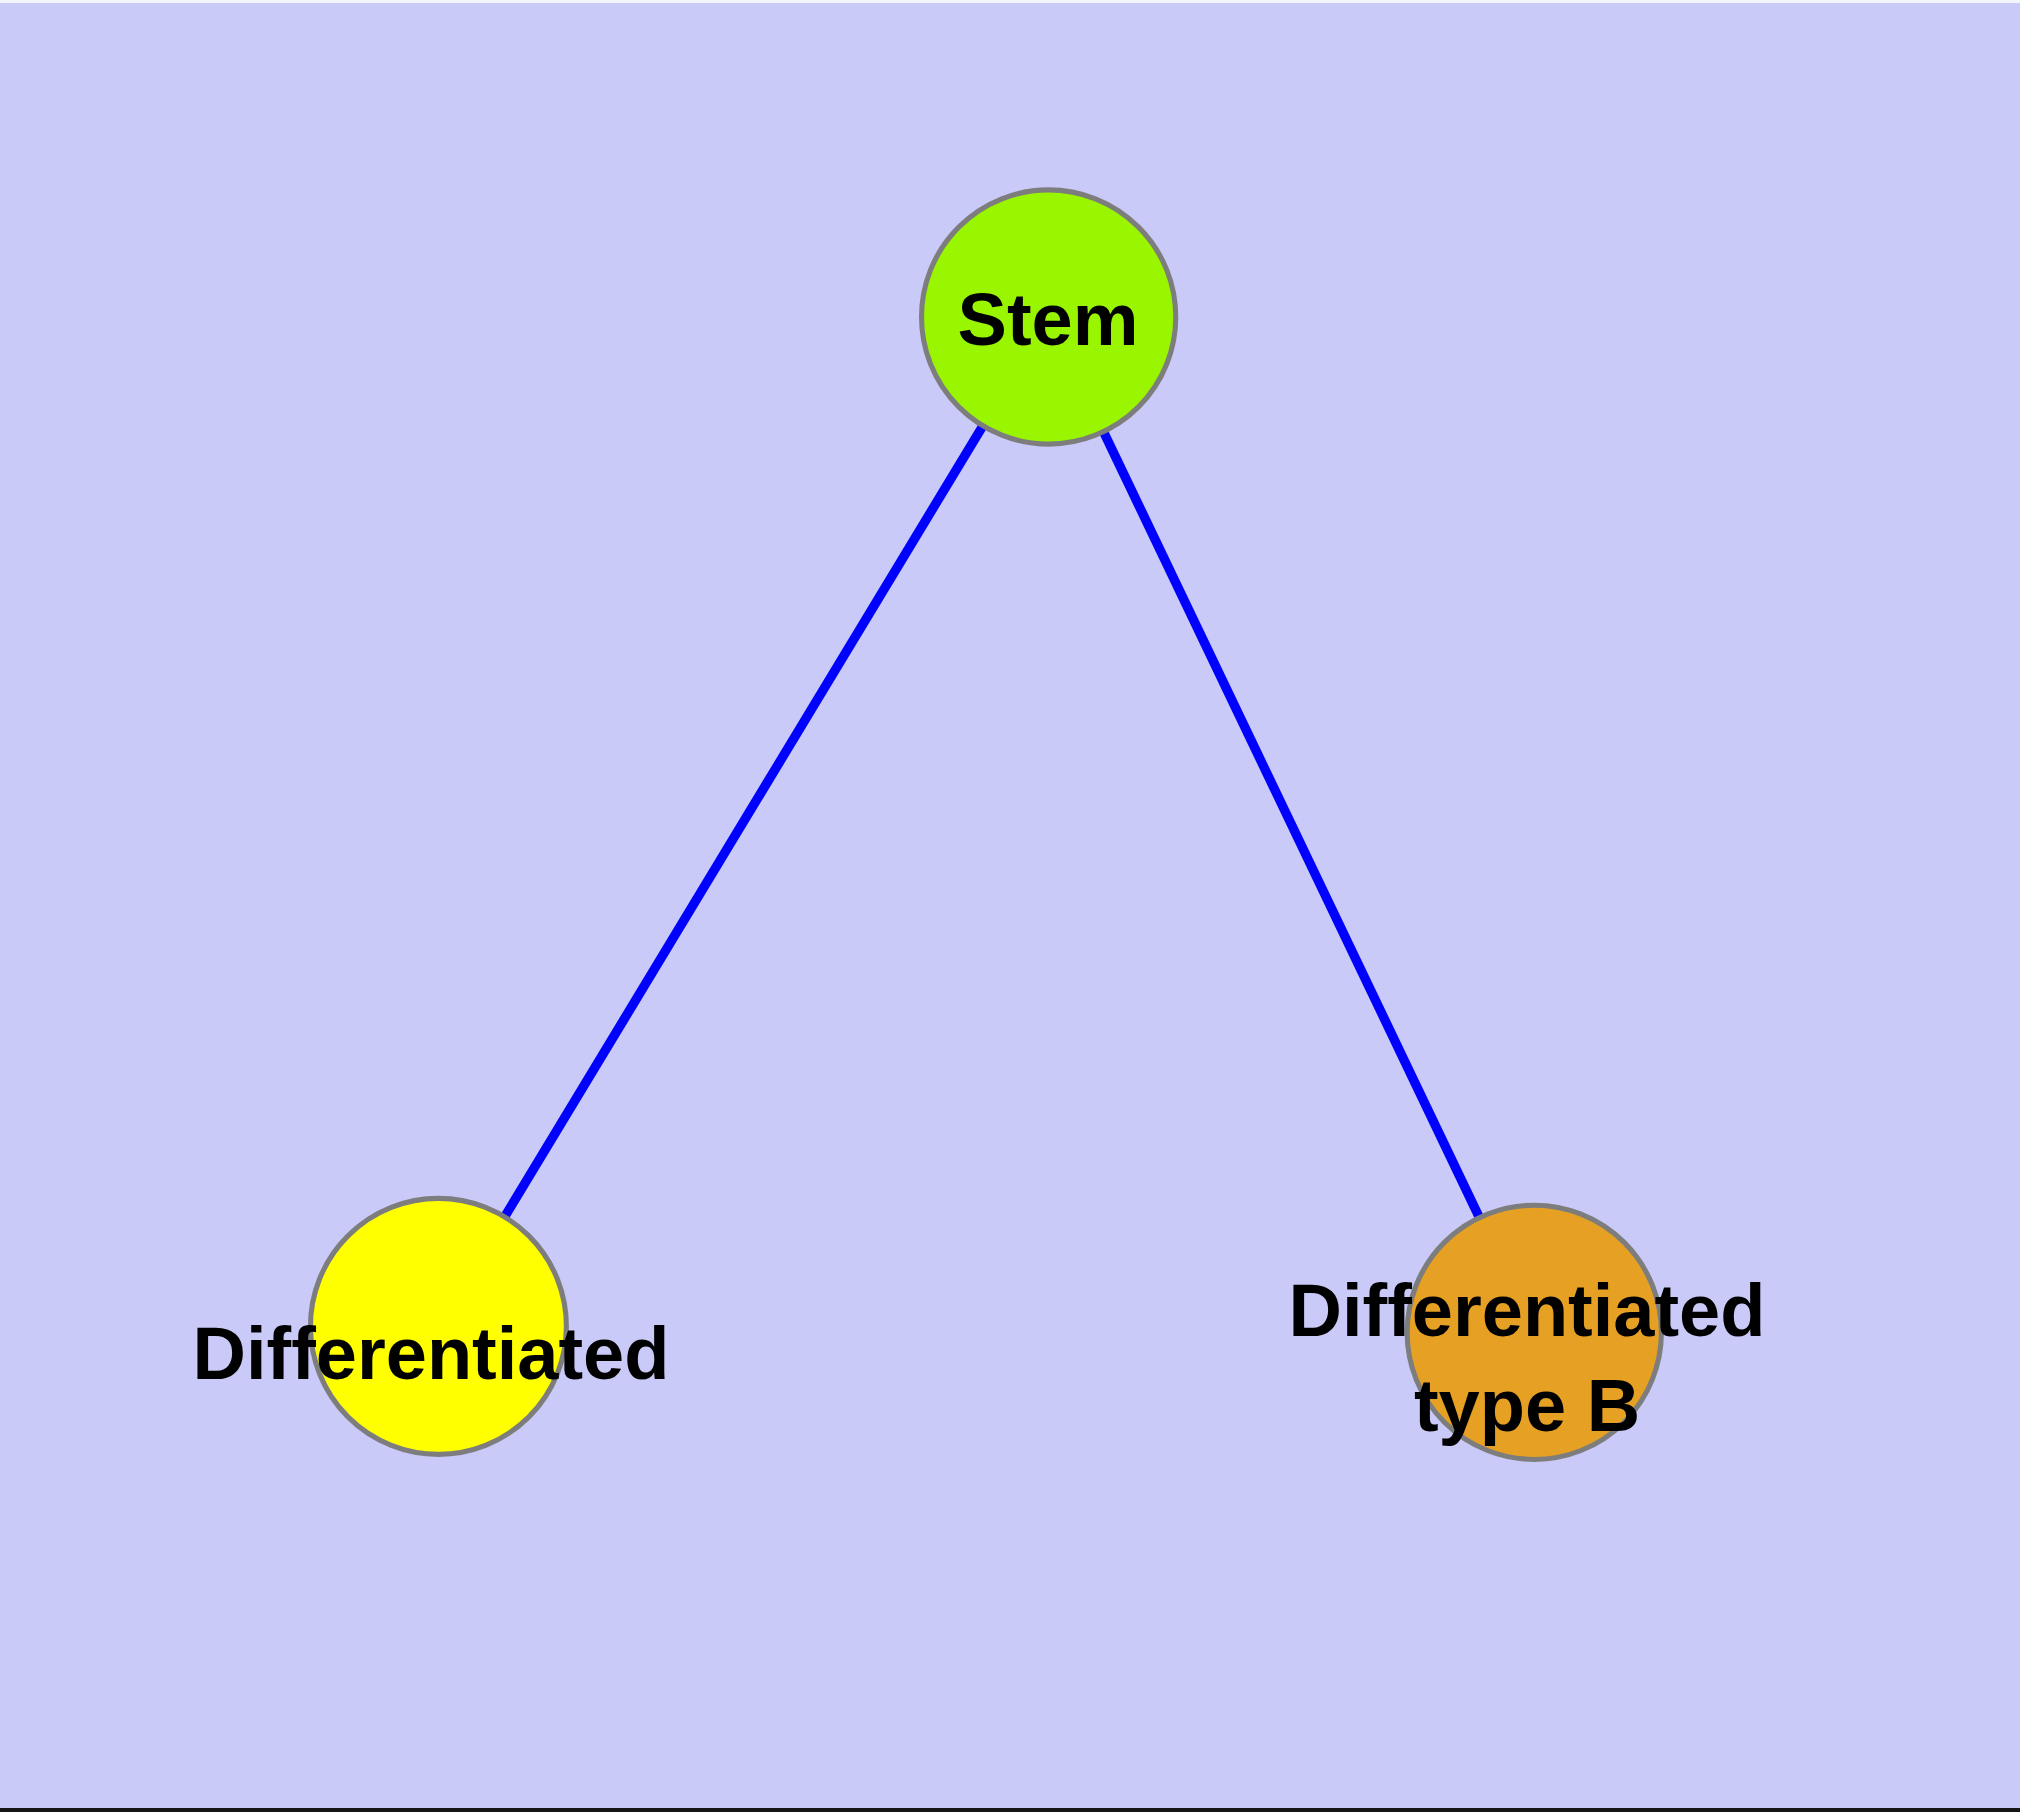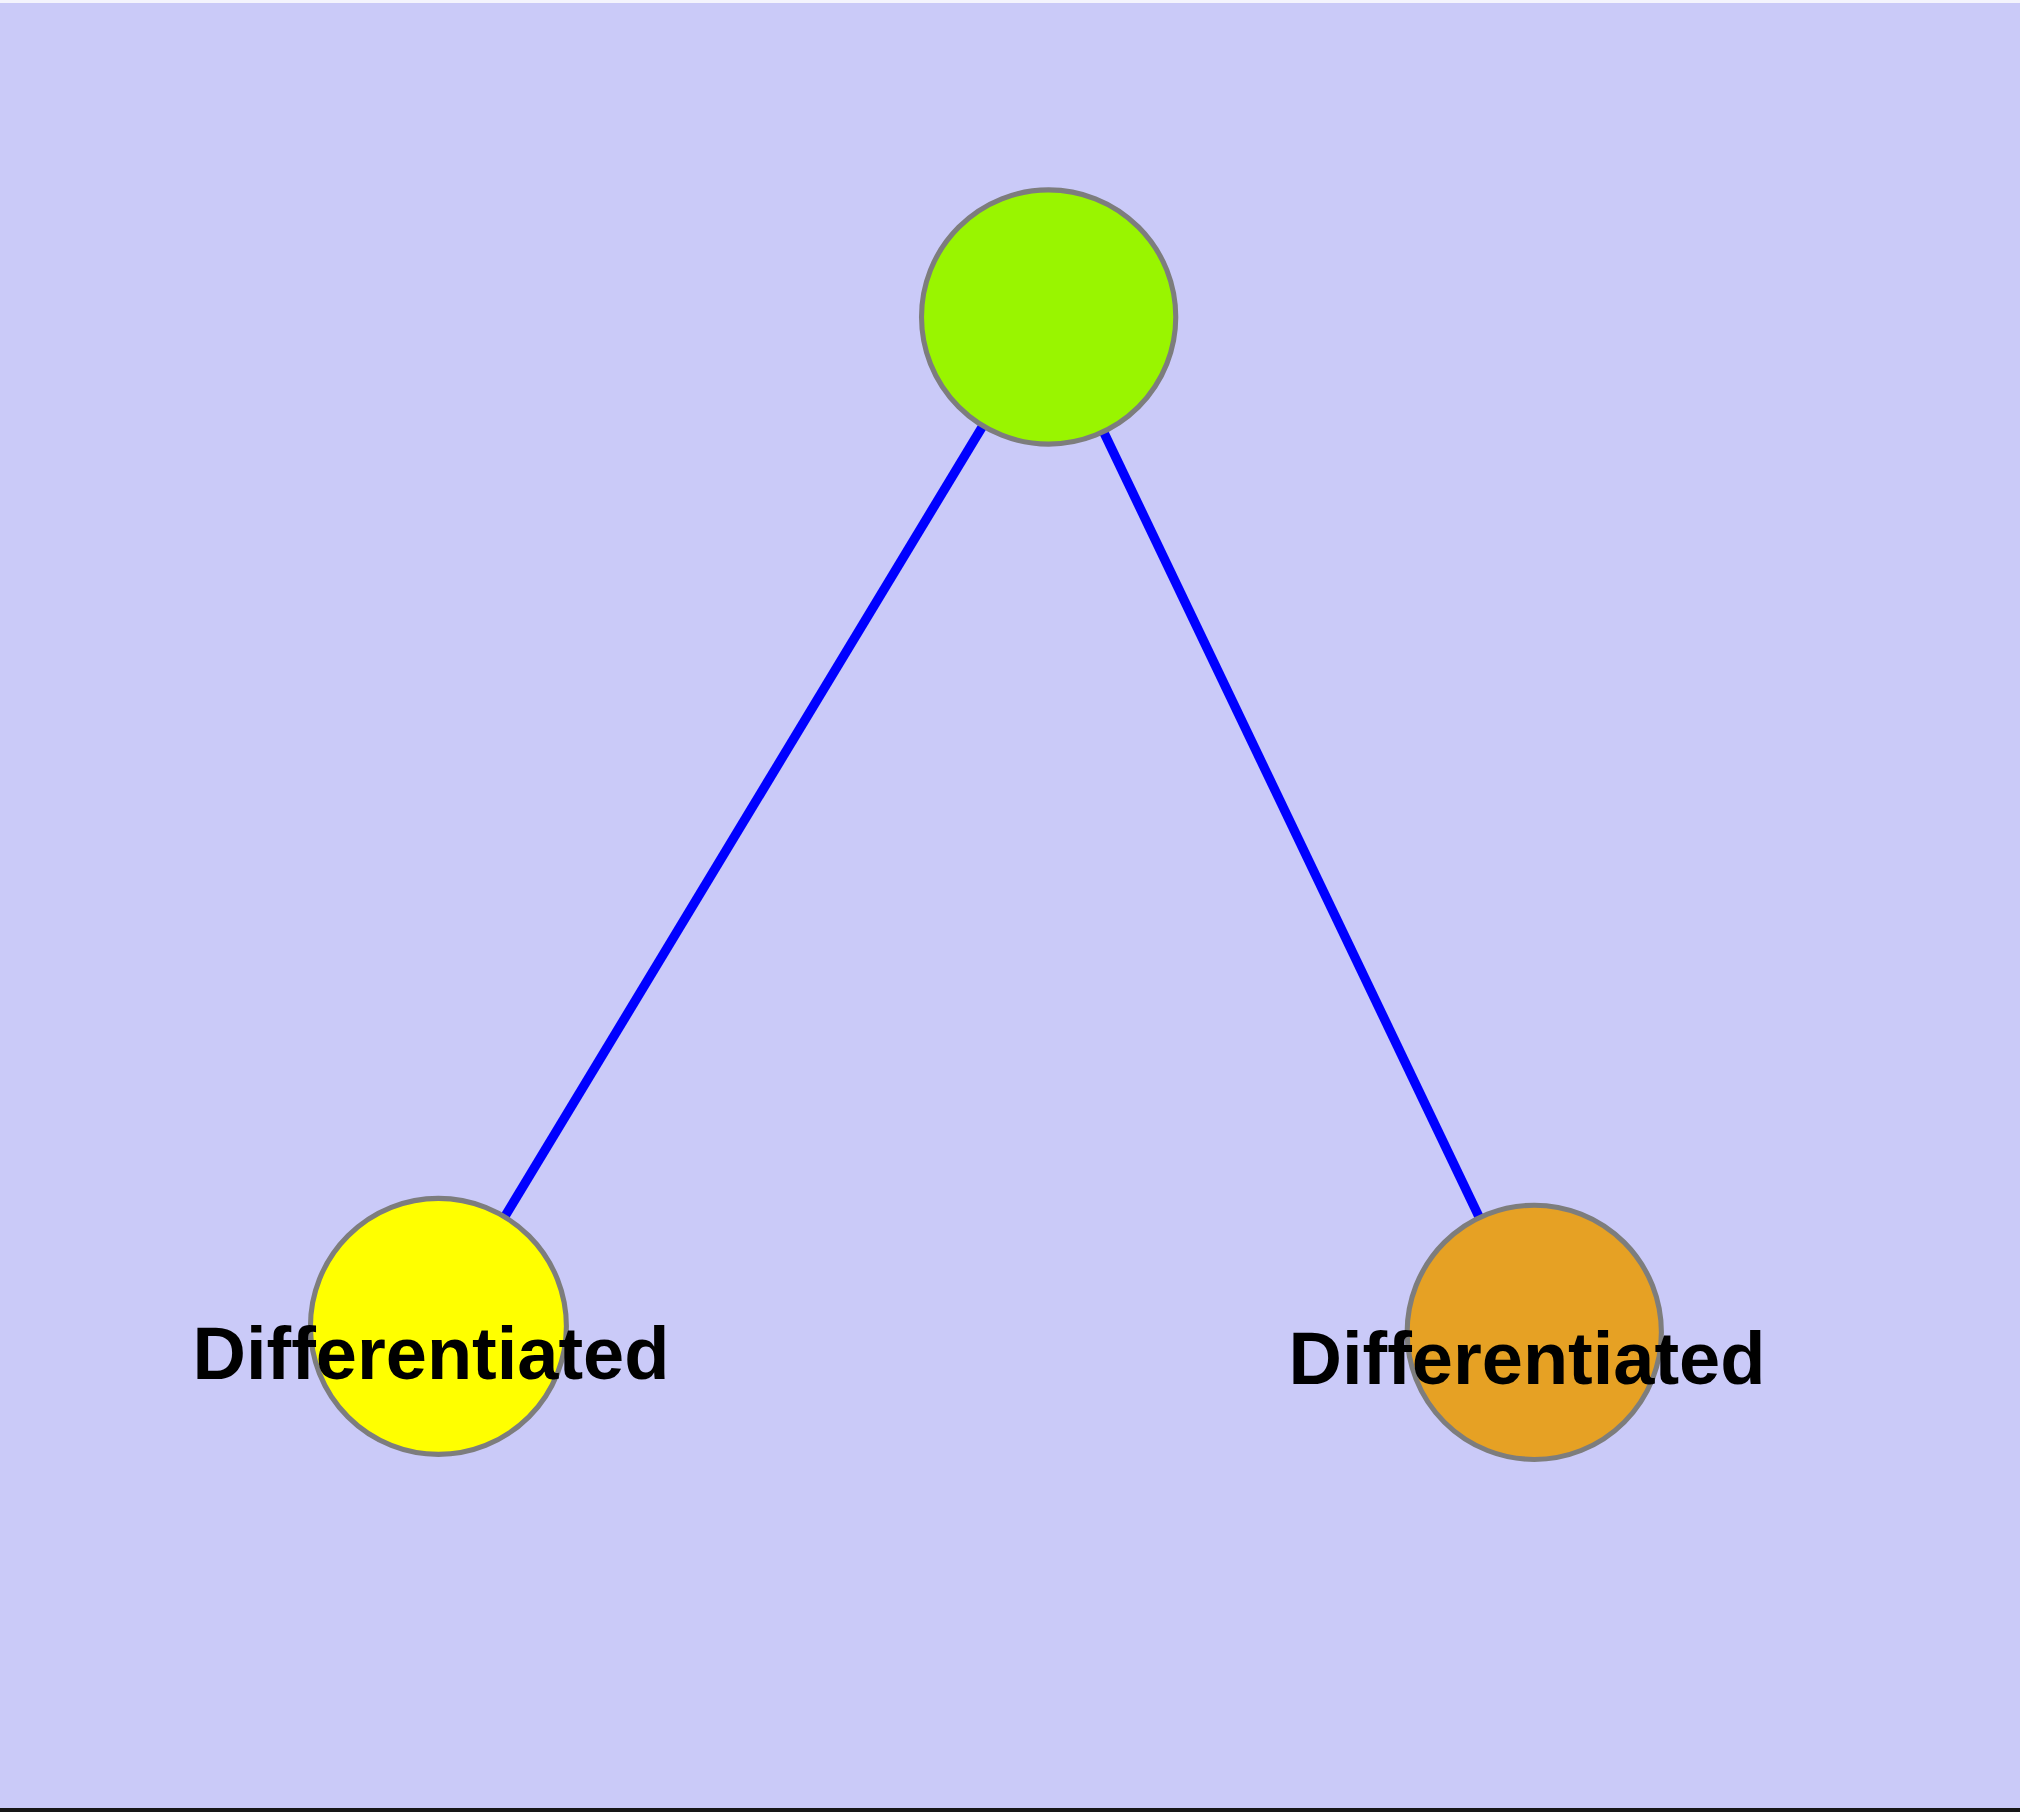--- a/index.html
+++ b/index.html
@@ -59,25 +59,29 @@
   <svg class="graph" viewBox="0 0 2384 2138">
 
     <line x1="1237" y1="374" x2="517" y2="1565" stroke="#0000FF"></line>
     <line x1="1237" y1="374" x2="1810" y2="1572" stroke="#0000FF"></line>
 
     <circle cx="1237" cy="374" r="150" fill="#99F500"></circle>
     <circle cx="517" cy="1565" r="151" fill="#FFFF00"></circle>
     <circle cx="1810" cy="1572" r="150" fill="#E6A124"></circle>
   </svg>
 
+  <div class="node-label" style="left:1048px; top:320px;">
+    <span>Stem</span>
+  </div>
 
   <div class="node-label" style="left:431px; top:1354px;">
     <div>Differentiated</div>
   </div>
 
   <div class="node-label" style="left:1527px; top:1359px;">
     <div>Differentiated</div>
+    <div>type B</div>
   </div>
 
   <div class="edge-top-strip"></div>
   <div class="edge-bottom-strip"></div>
 </div>
 
 
 </body></html>

